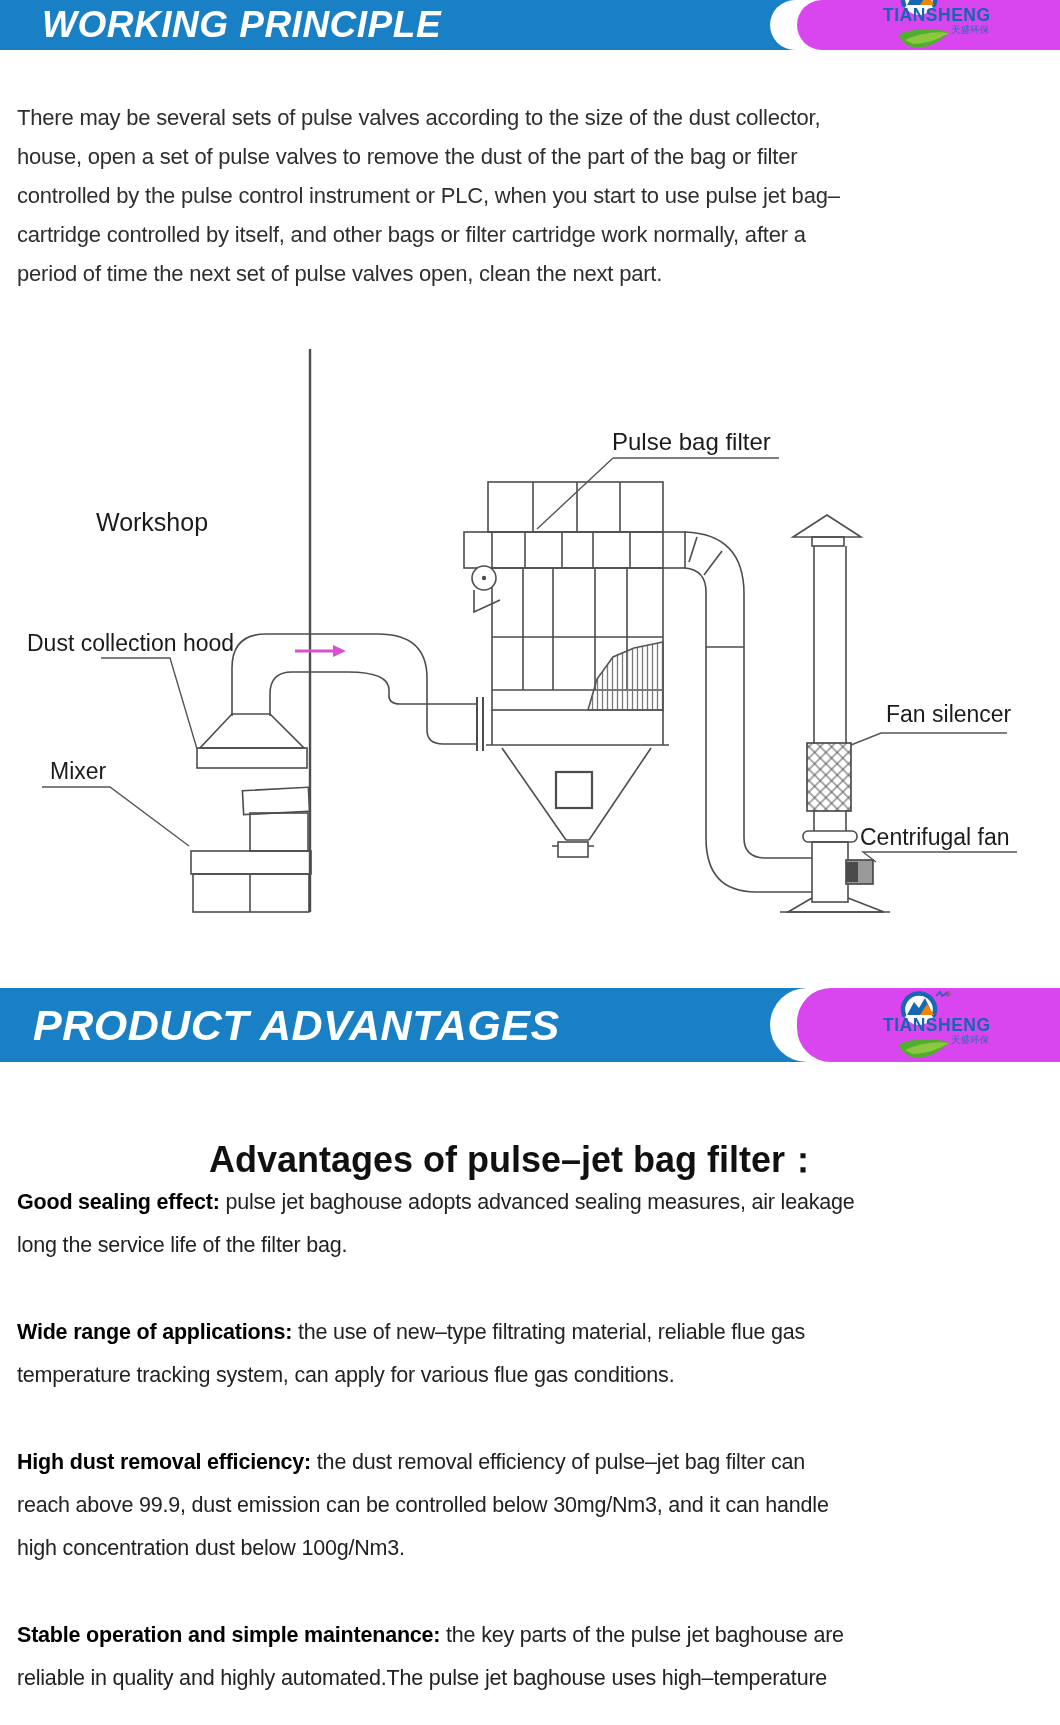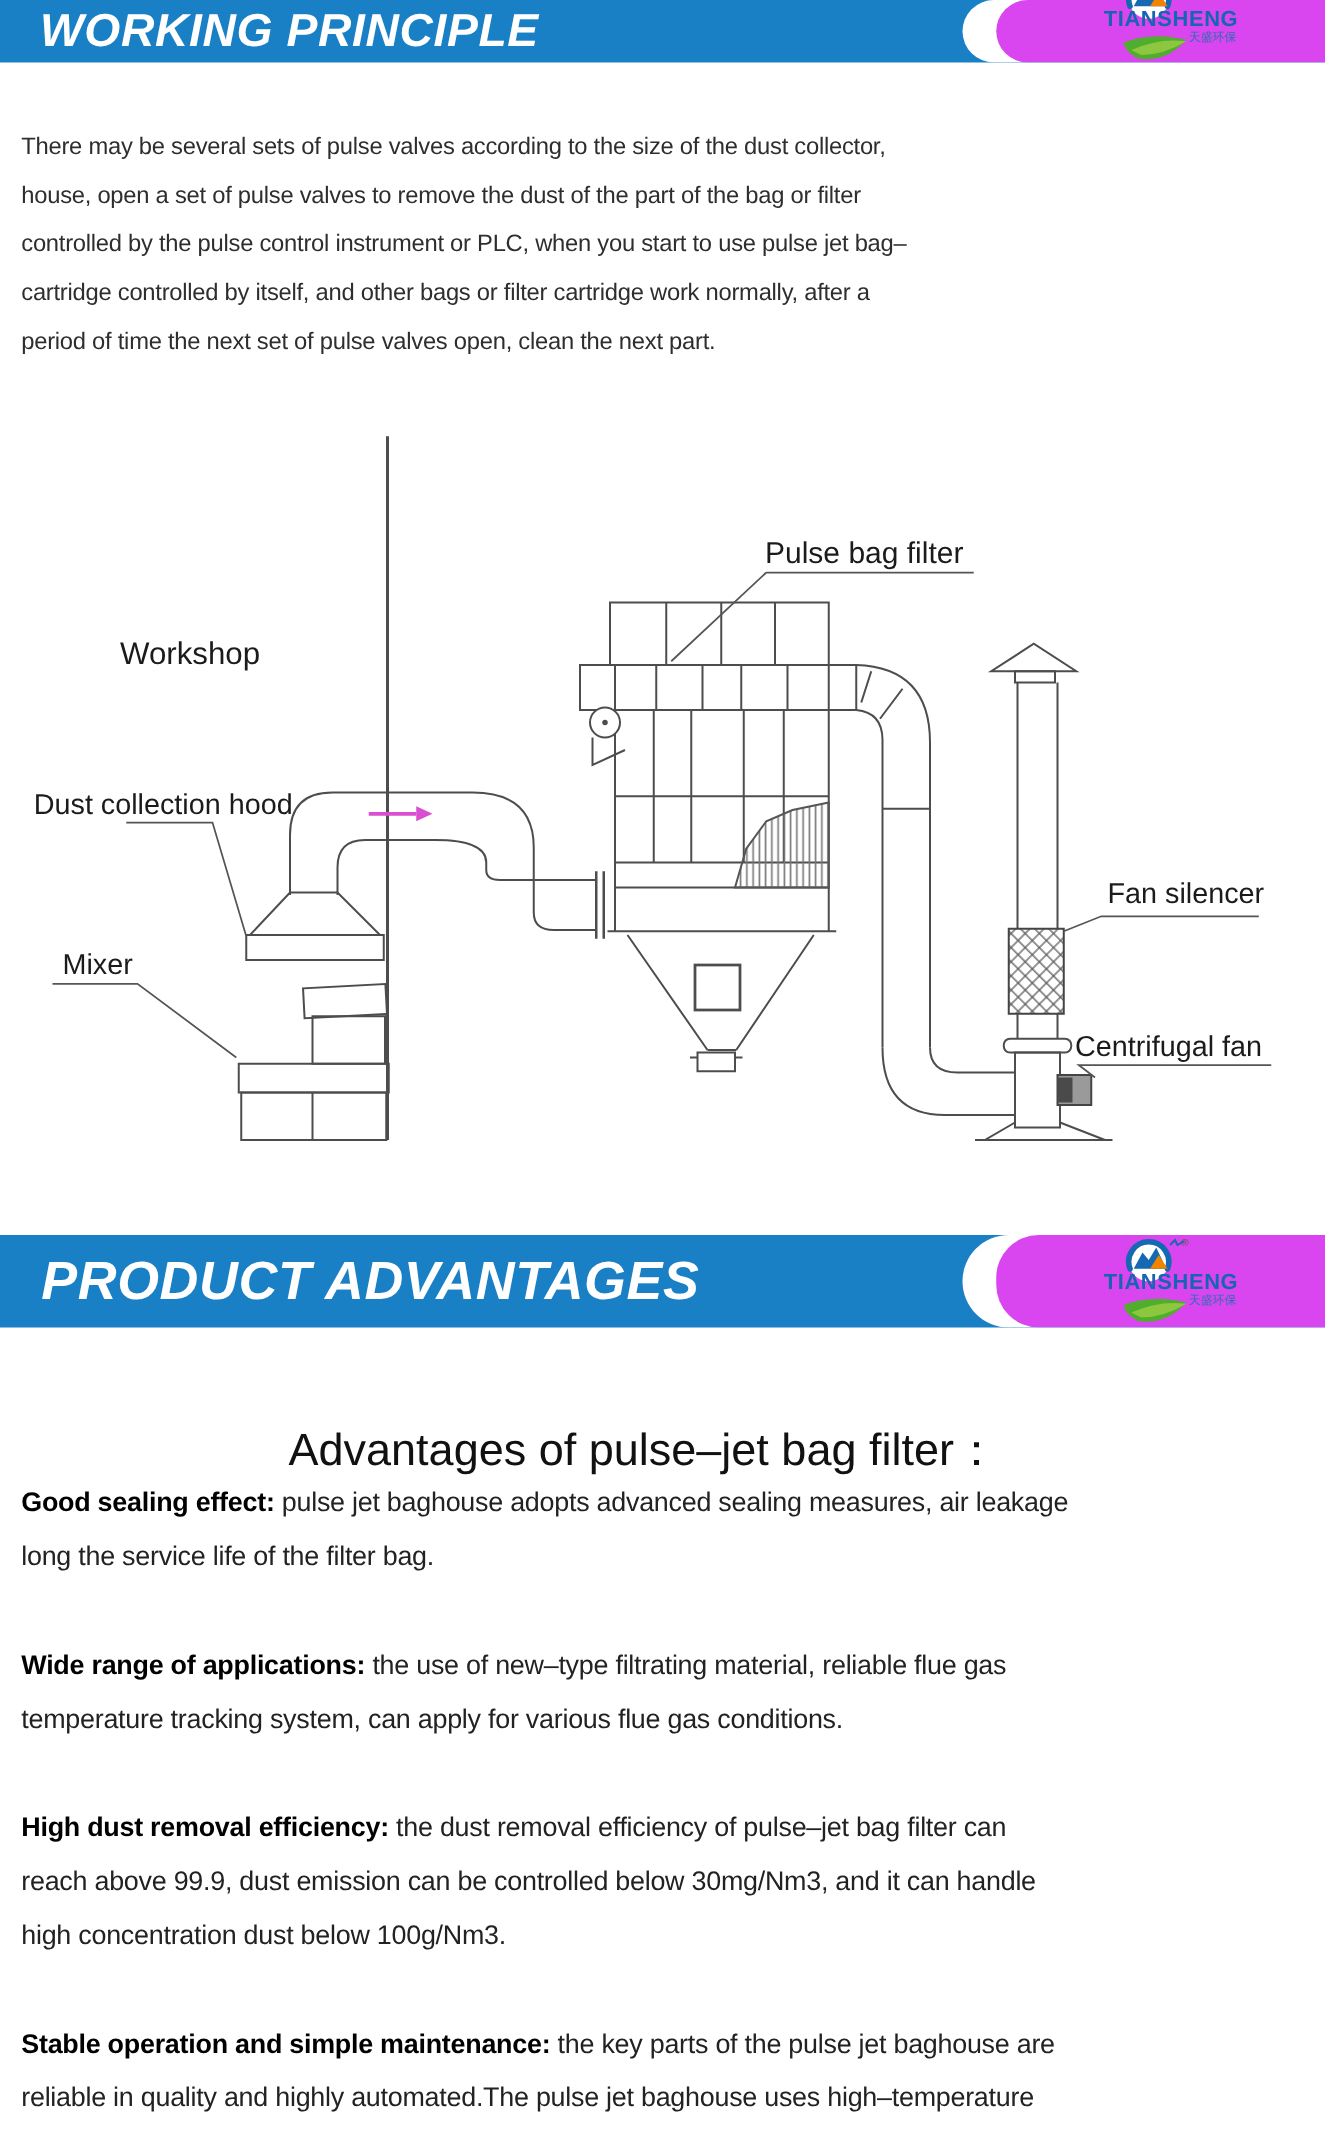--- a/index.html
+++ b/index.html
@@ -3,40 +3,40 @@
 <meta charset="utf-8">
 <style>
   html,body{margin:0;padding:0;background:#fff;font-family:"Liberation Sans",sans-serif;}
   .page{position:relative;width:1060px;height:1725px;overflow:hidden;background:#fff;}
 
   
   .banner{position:absolute;left:0;right:0;background:#1a80c6;overflow:hidden;}
   .banner1{top:0;height:50px;}
   .banner2{top:988px;height:74px;}
   .banner h1{margin:0;color:#fff;font-style:italic;font-weight:bold;white-space:nowrap;}
-  .banner1 h1{font-size:37px;line-height:50px;padding-left:32px;letter-spacing:.5px;}
+  .banner1 h1{font-size:37px;line-height:50px;padding-left:42px;letter-spacing:.5px;}
   .banner2 h1{font-size:43px;line-height:74px;padding-left:33px;letter-spacing:.5px;}
   .logo-backing{position:absolute;right:0;top:0;bottom:0;width:290px;background:#fff;border-radius:40px 0 0 40px;}
   .logo-panel{position:absolute;right:0;top:0;bottom:0;width:263px;background:#d946ef;border-radius:34px 0 0 34px;}
   .logo{position:absolute;left:86px;}
   .logo-top{top:-22px;}
   .logo-bottom{top:0;}
 
   
-  .intro{position:absolute;top:98px;left:17px;width:1015px;font-size:19px;line-height:39px;
+  .intro{position:absolute;top:98px;left:17px;width:1015px;font-size:22px;line-height:39px;
          color:#2e2e2e;letter-spacing:-0.2px;}
   .tline{display:block;white-space:nowrap;}
 
   
   .diagram{position:absolute;top:315px;left:0;}
   .diagram text{font-family:"Liberation Sans",sans-serif;fill:#1b1b1b;}
 
   
   .advheading{position:absolute;top:1106px;left:0;width:1030px;text-align:center;
-              font-size:36px;font-weight:normal;color:#111;}
+              font-size:36px;font-weight:bold;color:#111;}
   .advs{position:absolute;top:1181px;left:17px;width:1020px;font-size:21.5px;line-height:43px;
         color:#222;letter-spacing:-0.2px;}
   .advs p{margin:0 0 44px 0;}
   .advs b{color:#000;}
 </style>
 </head>
 <body>
 
 <div class="page">
 

